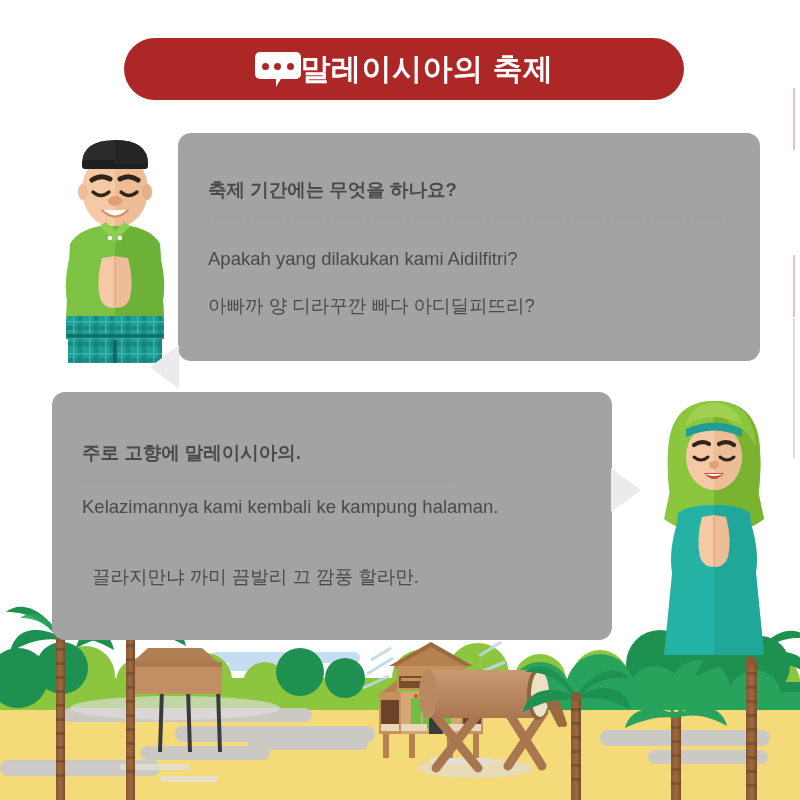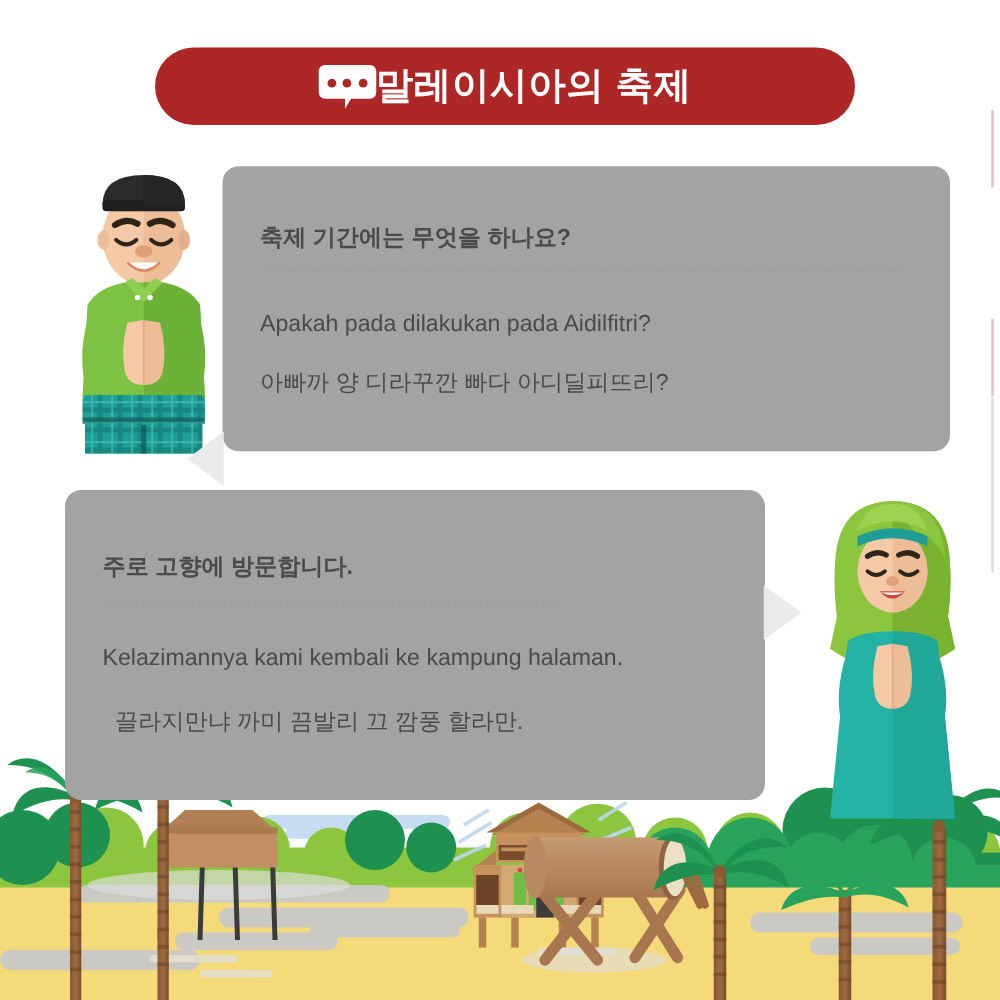--- a/index.html
+++ b/index.html
@@ -75,21 +75,21 @@
     position:absolute;height:2px;
     background-image:radial-gradient(circle,#9b9b9b 0.9px,transparent 1px);
     background-size:5px 2px;background-repeat:repeat-x;
   }
   #b1-ko   {left:30px;top:44px;}
   #b1-sep  {left:30px;top:83px;width:518px;}
   #b1-ms   {left:30px;top:115px;}
   #b1-tr   {left:30px;top:160px;}
   #b2-ko   {left:30px;top:48px;}
   #b2-sep  {left:30px;top:89px;width:368px;}
-  #b2-ms   {left:30px;top:123px;}
+  #b2-ms   {left:30px;top:104px;}
   #b2-tr   {left:40px;top:172px;}
 
   
   .character{position:absolute;z-index:20;}
   #char-man{left:40px;top:128px;width:150px;height:235px;}
   #char-woman{left:636px;top:395px;width:156px;height:260px;z-index:20;}
 
   
   #scene{position:absolute;left:0;top:600px;width:800px;height:200px;z-index:10;}
 </style>
@@ -464,29 +464,29 @@
     <path d="M66 122 q-6 22 -2 40 q3 10 14 10 l0 -52 z" fill="#f5c9a6"></path>
     <path d="M90 122 q6 22 2 40 q-3 10 -14 10 l0 -52 z" fill="#edbd97"></path>
     <path d="M78 120 l0 52" stroke="#e0ab83" stroke-width="1.4"></path>
   </svg>
 
   <div id="bubble-1" class="bubble">
     <span class="tail"></span>
     <div class="bub-inner">
       <div id="b1-ko" class="line-ko-main">축제 기간에는 무엇을 하나요?</div>
       <div id="b1-sep" class="dotted-sep"></div>
-      <div id="b1-ms" class="line-ms">Apakah pada dilakukan pada Aidilfitri?</div>
+      <div id="b1-ms" class="line-ms">Apakah yang dilakukan kami Aidilfitri?</div>
       <div id="b1-tr" class="line-ko-trans">아빠까 양 디라꾸깐 빠다 아디딜피뜨리?</div>
     </div>
   </div>
 
   <div id="bubble-2" class="bubble">
     <span class="tail"></span>
     <div class="bub-inner">
-      <div id="b2-ko" class="line-ko-main">주로 고향에 방문합니다.</div>
+      <div id="b2-ko" class="line-ko-main">주로 고향에 말레이시아의.</div>
       <div id="b2-sep" class="dotted-sep"></div>
       <div id="b2-ms" class="line-ms">Kelazimannya kami kembali ke kampung halaman.</div>
       <div id="b2-tr" class="line-ko-trans">끌라지만냐 까미 끔발리 끄 깜풍 할라만.</div>
     </div>
   </div>
 
   <div id="title-banner">
     <span id="title-icon">
       <span class="bub"></span>
       <span class="tail"></span>

